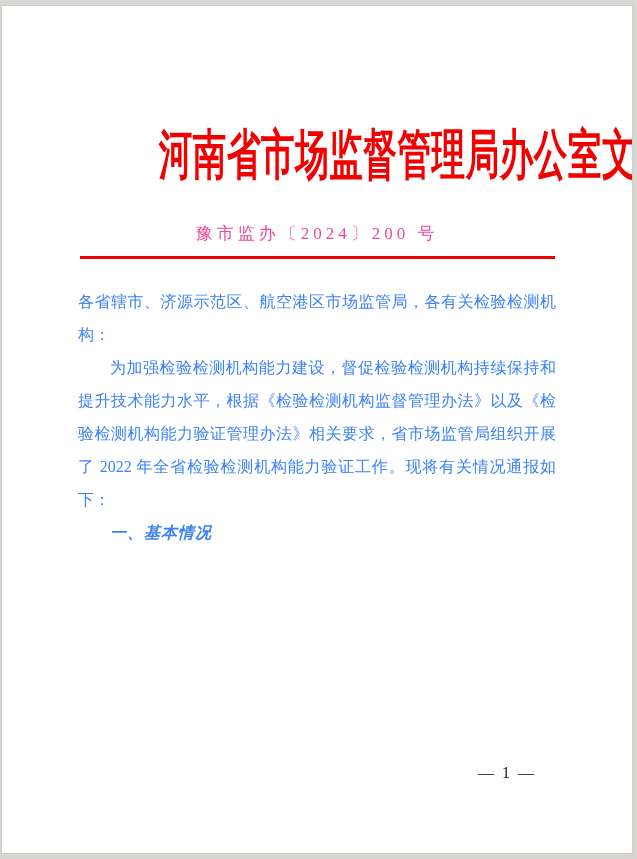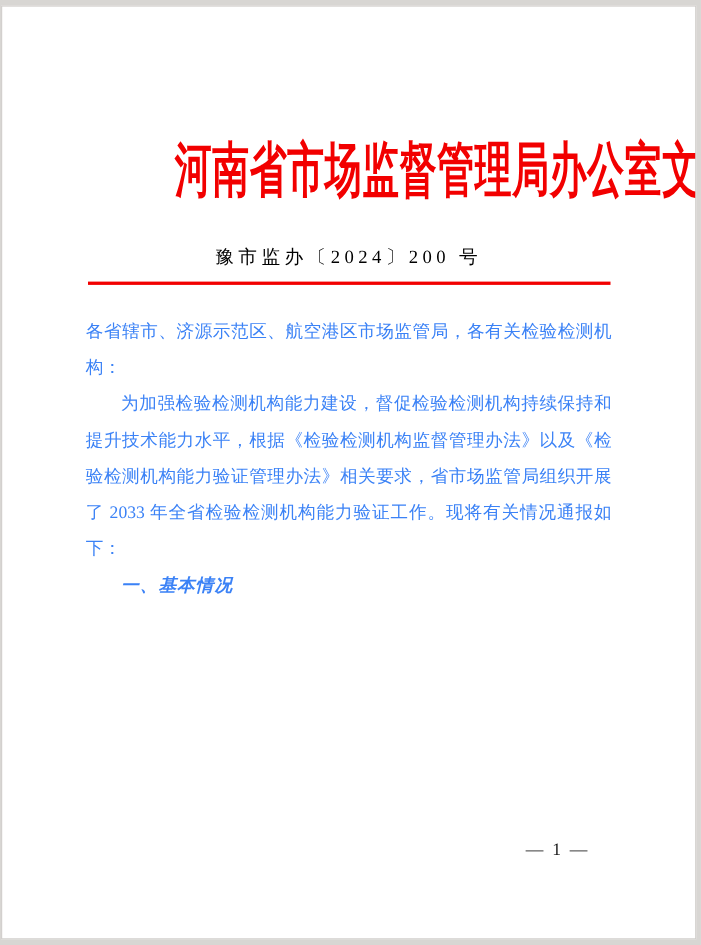--- a/index.html
+++ b/index.html
@@ -36,21 +36,21 @@
     transform: scaleX(0.62);
     transform-origin: center;
     letter-spacing: 1px;
     white-space: nowrap;
   }
   .doc-number {
     margin-top: 40px;
     text-align: center;
     font-size: 17px;
     letter-spacing: 4px;
-    color: #000000;
+    color: #ec4899;
     line-height: 24px;
   }
   .red-rule {
     width: 475px;
     height: 3px;
     background: #f20000;
     margin: 10px auto 0 auto;
   }
   .doc-title {
     margin-top: 38px;
@@ -97,20 +97,20 @@
       <span class="banner-text">河南省市场监督管理局办公室文件</span>
     </div>
 
     <div class="doc-number">豫市监办〔2024〕200 号</div>
 
     <div class="red-rule"></div>
 
 
     <div class="body-block">
       <p class="salutation">各省辖市、济源示范区、航空港区市场监管局，各有关检验检测机构：</p>
-      <p class="indent">为加强检验检测机构能力建设，督促检验检测机构持续保持和提升技术能力水平，根据《检验检测机构监督管理办法》以及《检验检测机构能力验证管理办法》相关要求，省市场监管局组织开展了 2033 年全省检验检测机构能力验证工作。现将有关情况通报如下：</p>
+      <p class="indent">为加强检验检测机构能力建设，督促检验检测机构持续保持和提升技术能力水平，根据《检验检测机构监督管理办法》以及《检验检测机构能力验证管理办法》相关要求，省市场监管局组织开展了 2022 年全省检验检测机构能力验证工作。现将有关情况通报如下：</p>
       <p class="section-heading">一、基本情况</p>
     </div>
 
     <div class="page-number">— 1 —</div>
 
   </div>
 </div>
 
 </body></html>

